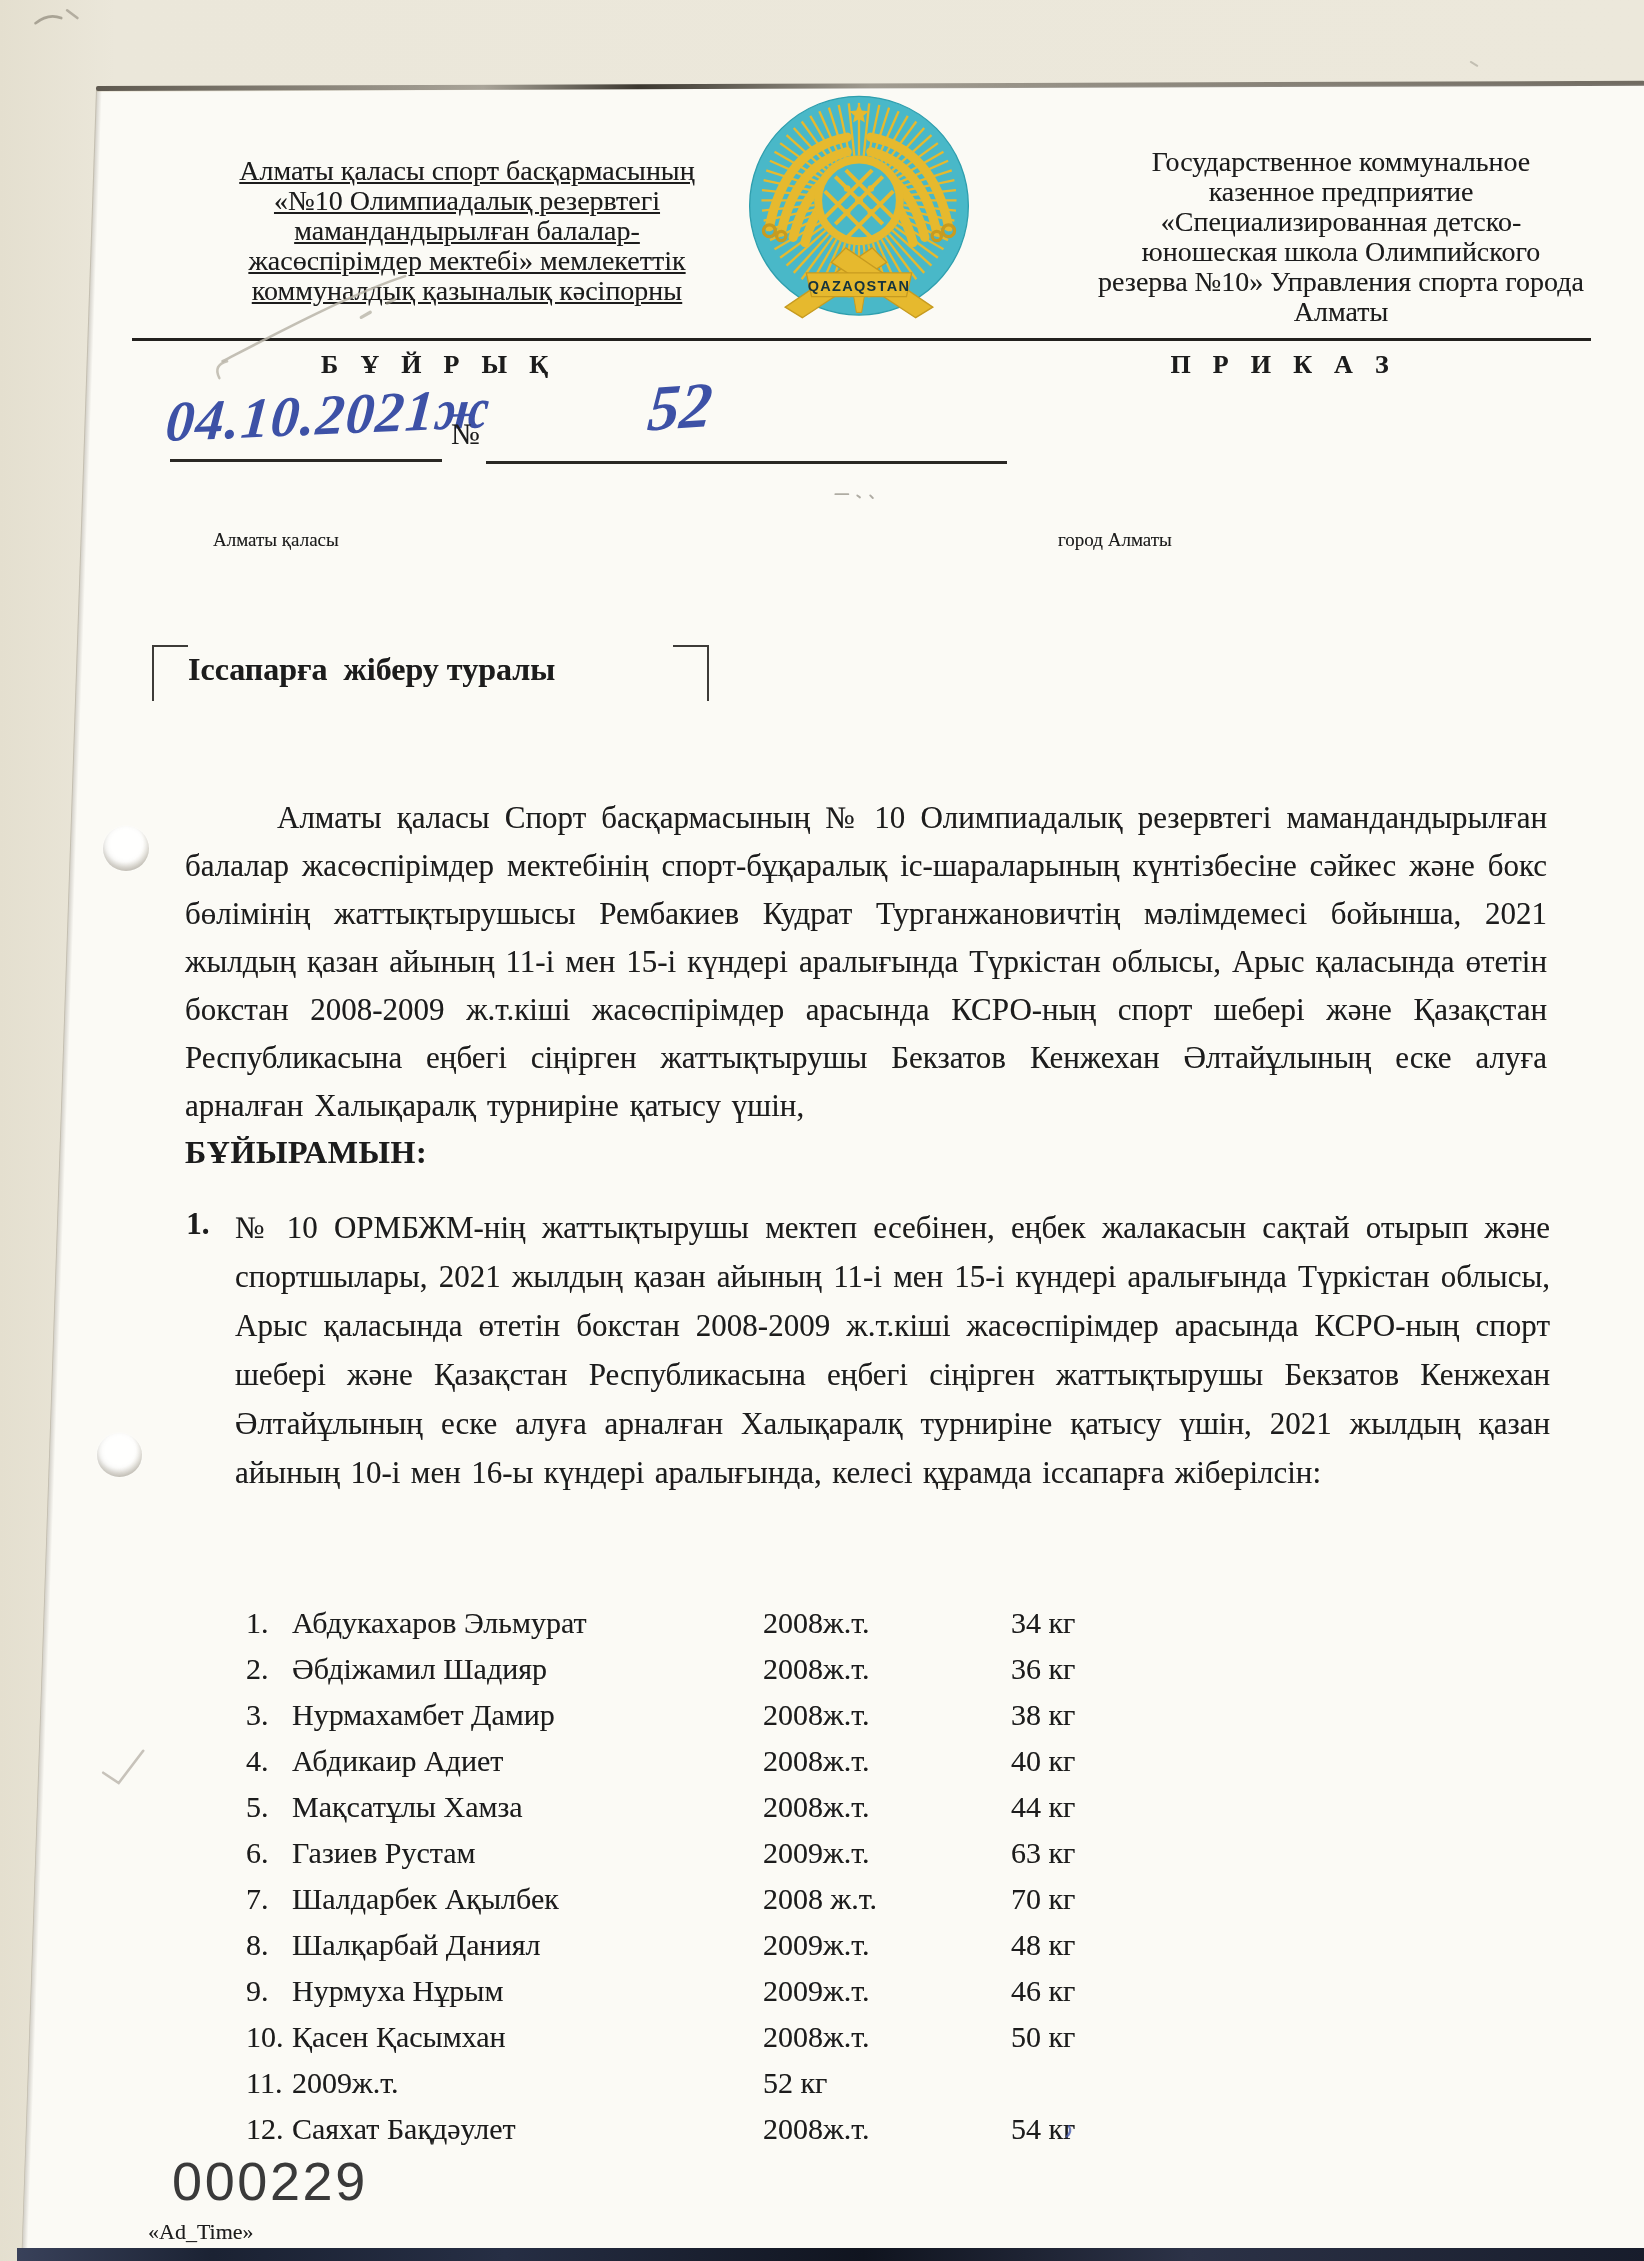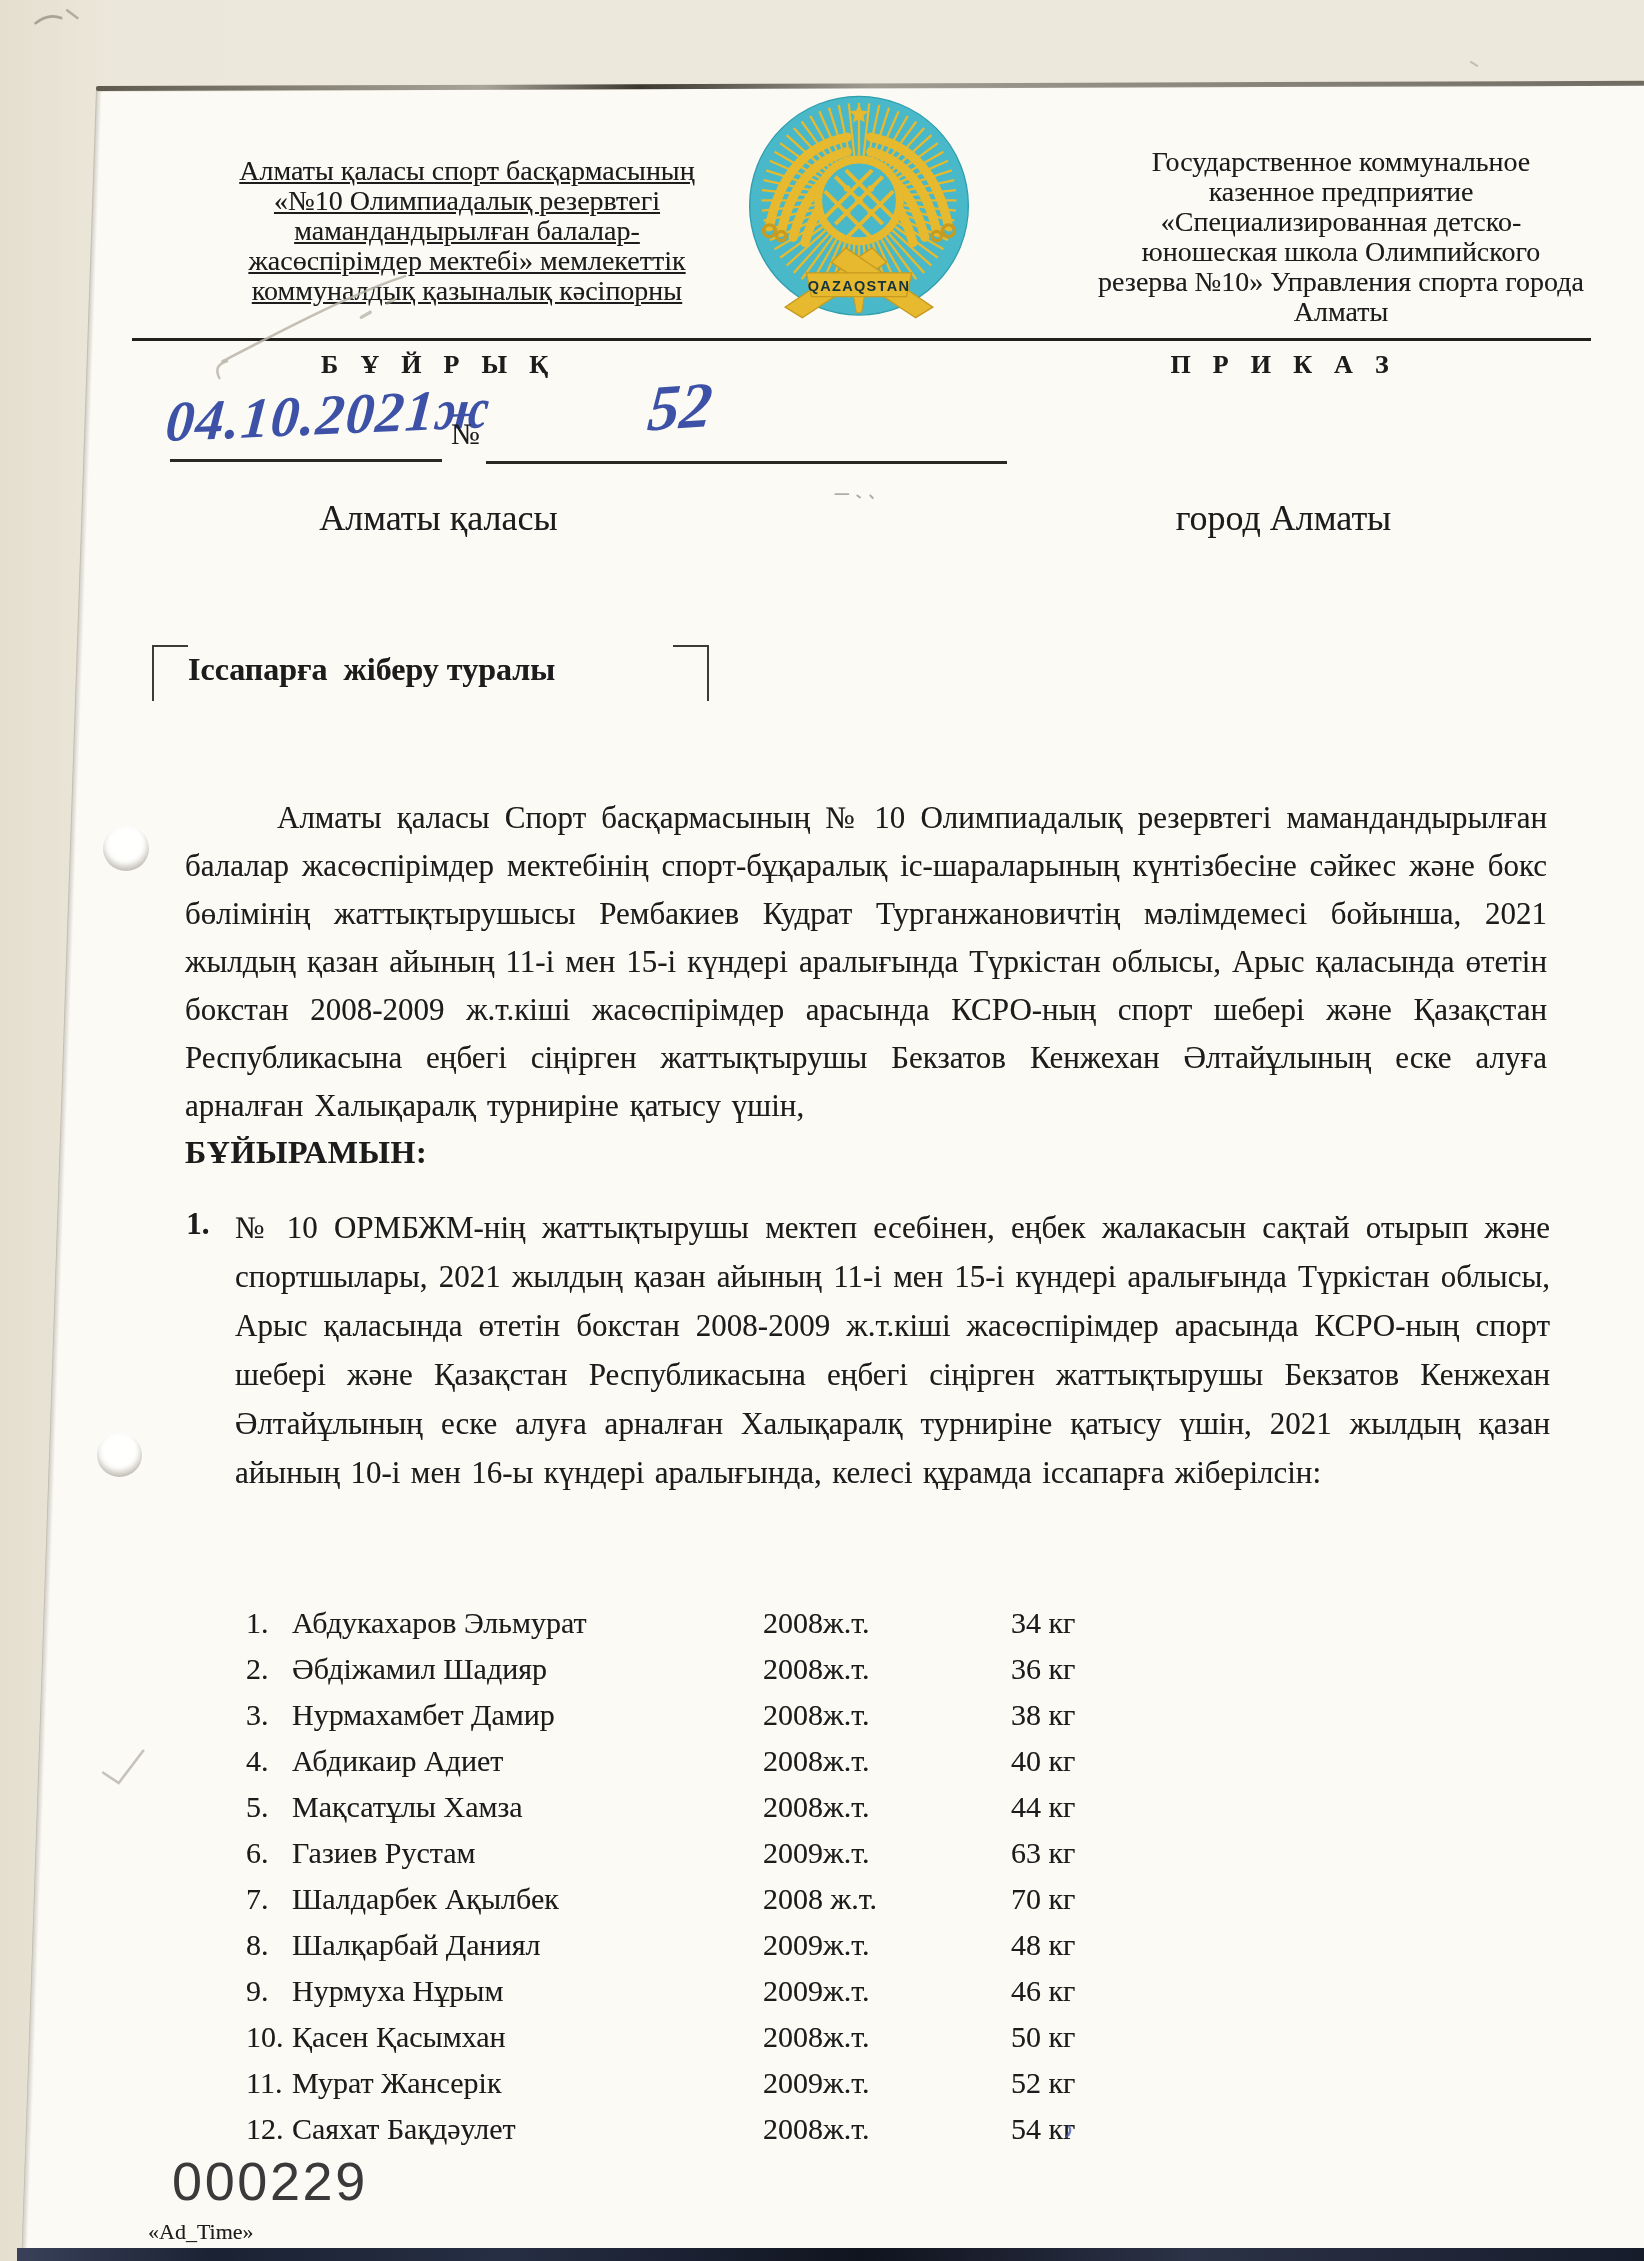--- a/index.html
+++ b/index.html
@@ -36,21 +36,21 @@
   .doc{font-weight:bold; font-size:26px; letter-spacing:.30em; text-align:center;font-family:Liberation Serif, serif;}
   .doc-kk{left:213px; top:350px; width:451px;}
   .doc-ru{left:1058px; top:350px; width:451px;}
   .hw{font-style:italic; font-weight:600; color:#3d51a6; text-shadow:none;}
   .hw-date{left:166px; top:382px; font-size:57px; transform:rotate(-2.4deg) skewX(-7deg); letter-spacing:1.3px;}
   .hw-num{left:648px; top:370px; font-size:64px; transform:rotate(-4deg) skewX(-9deg);}
   .numsign{left:451px; top:417px; font-size:30px;}
   .ul{position:absolute; height:2.6px; background:#2a2824;}
   .ul1{left:170px; top:459px; width:272px;}
   .ul2{left:486px; top:461px; width:521px;}
-  .place{font-size:36px; text-align:center;}
+  .place{font-size:19px; text-align:left;margin-top:32px;}
   .place-kk{left:213px; top:497px; width:451px;}
   .place-ru{left:1058px; top:497px; width:451px;}
   .bracket{position:absolute; width:34px; height:54px; border-top:2.6px solid #3d3b38;}
   .bl{left:152px; top:645px; border-left:2.6px solid #3d3b38;}
   .br{left:673px; top:645px; border-right:2.6px solid #3d3b38;}
   .title{left:188px; top:651px; font-size:32px; font-weight:bold; white-space:pre-wrap;}
   .para{left:185px; top:794px; width:1362px; font-size:31px; line-height:48px;
         text-align:justify; text-indent:92px; word-spacing:3.2px;}
   .decree{left:185px; top:1134px; font-size:32px; font-weight:bold; letter-spacing:0.6px;}
   .item{left:185px; top:1203px; width:1365px;}
@@ -289,21 +289,20 @@
 
     <div class="arow">
       <div class="c-num">10.</div>
       <div class="c-name">Қасен Қасымхан</div>
       <div class="c-birth">2008ж.т.</div>
       <div class="c-weight">50 кг</div>
     </div>
 
     <div class="arow">
       <div class="c-num">11.</div>
-      <div class="c-name">Мурат Жансерік</div>
       <div class="c-birth">2009ж.т.</div>
       <div class="c-weight">52 кг</div>
     </div>
 
     <div class="arow">
       <div class="c-num">12.</div>
       <div class="c-name">Саяхат Бақдәулет</div>
       <div class="c-birth">2008ж.т.</div>
       <div class="c-weight">54 кг</div>
     </div>

